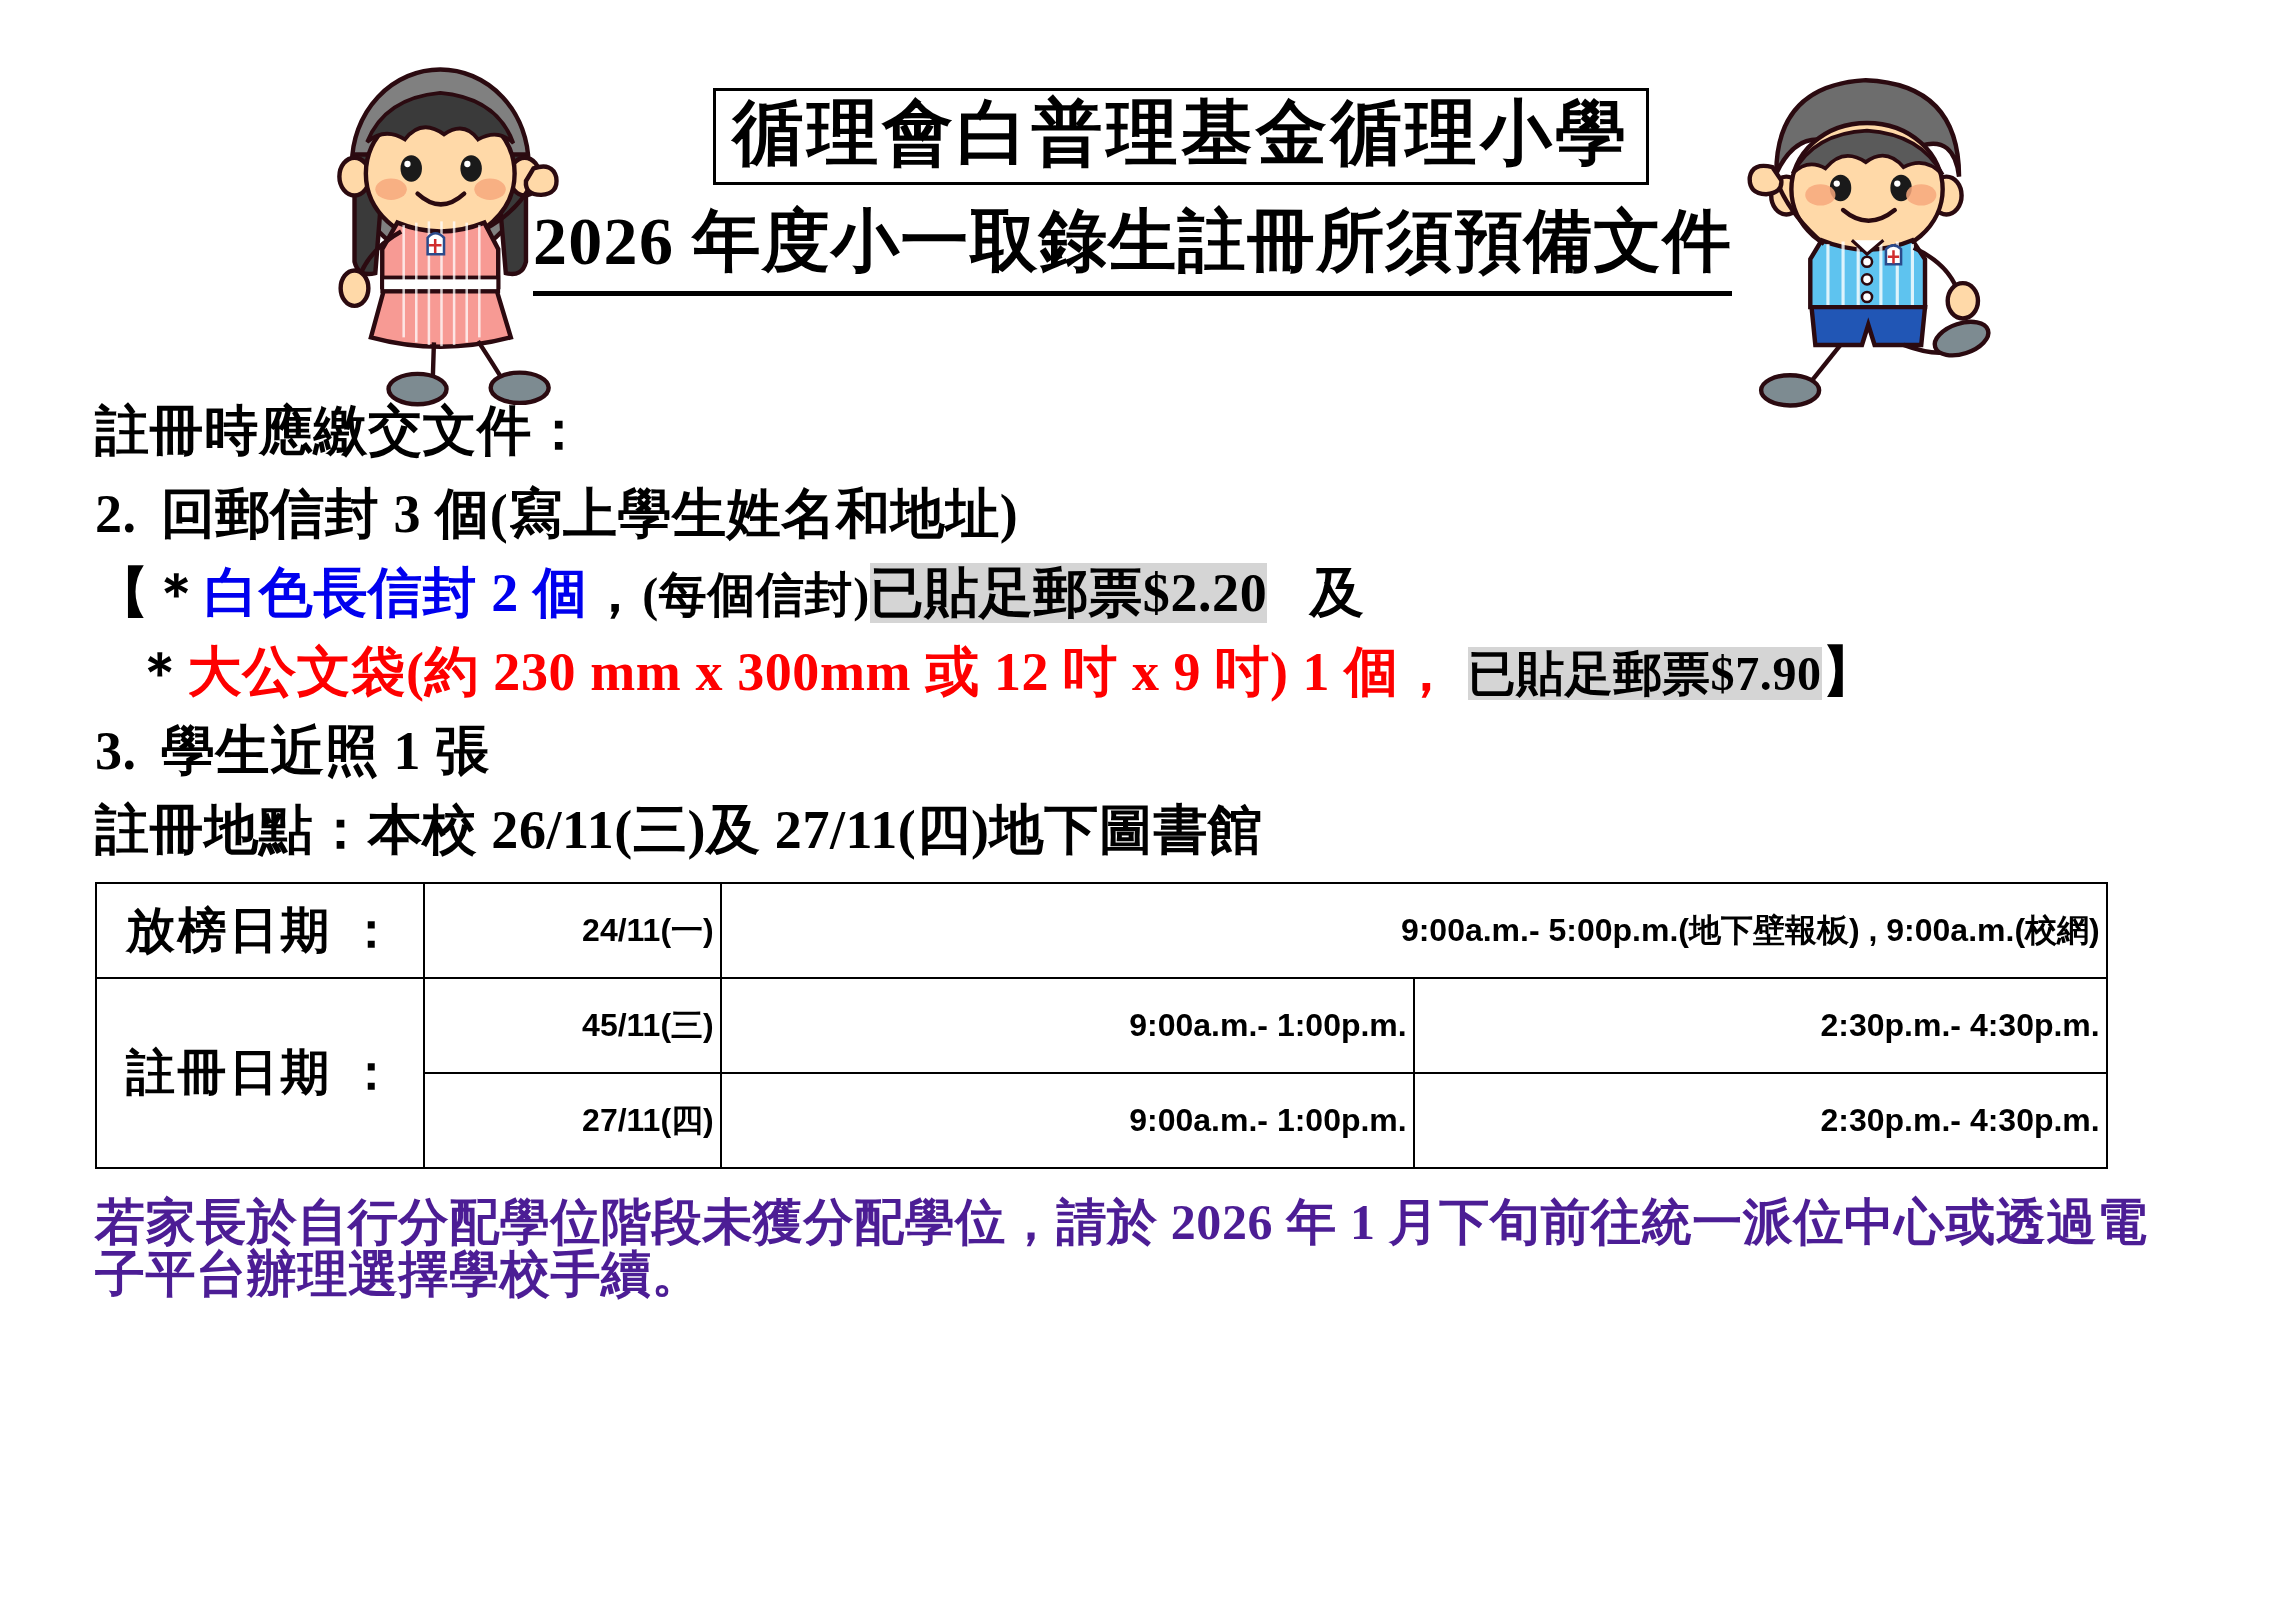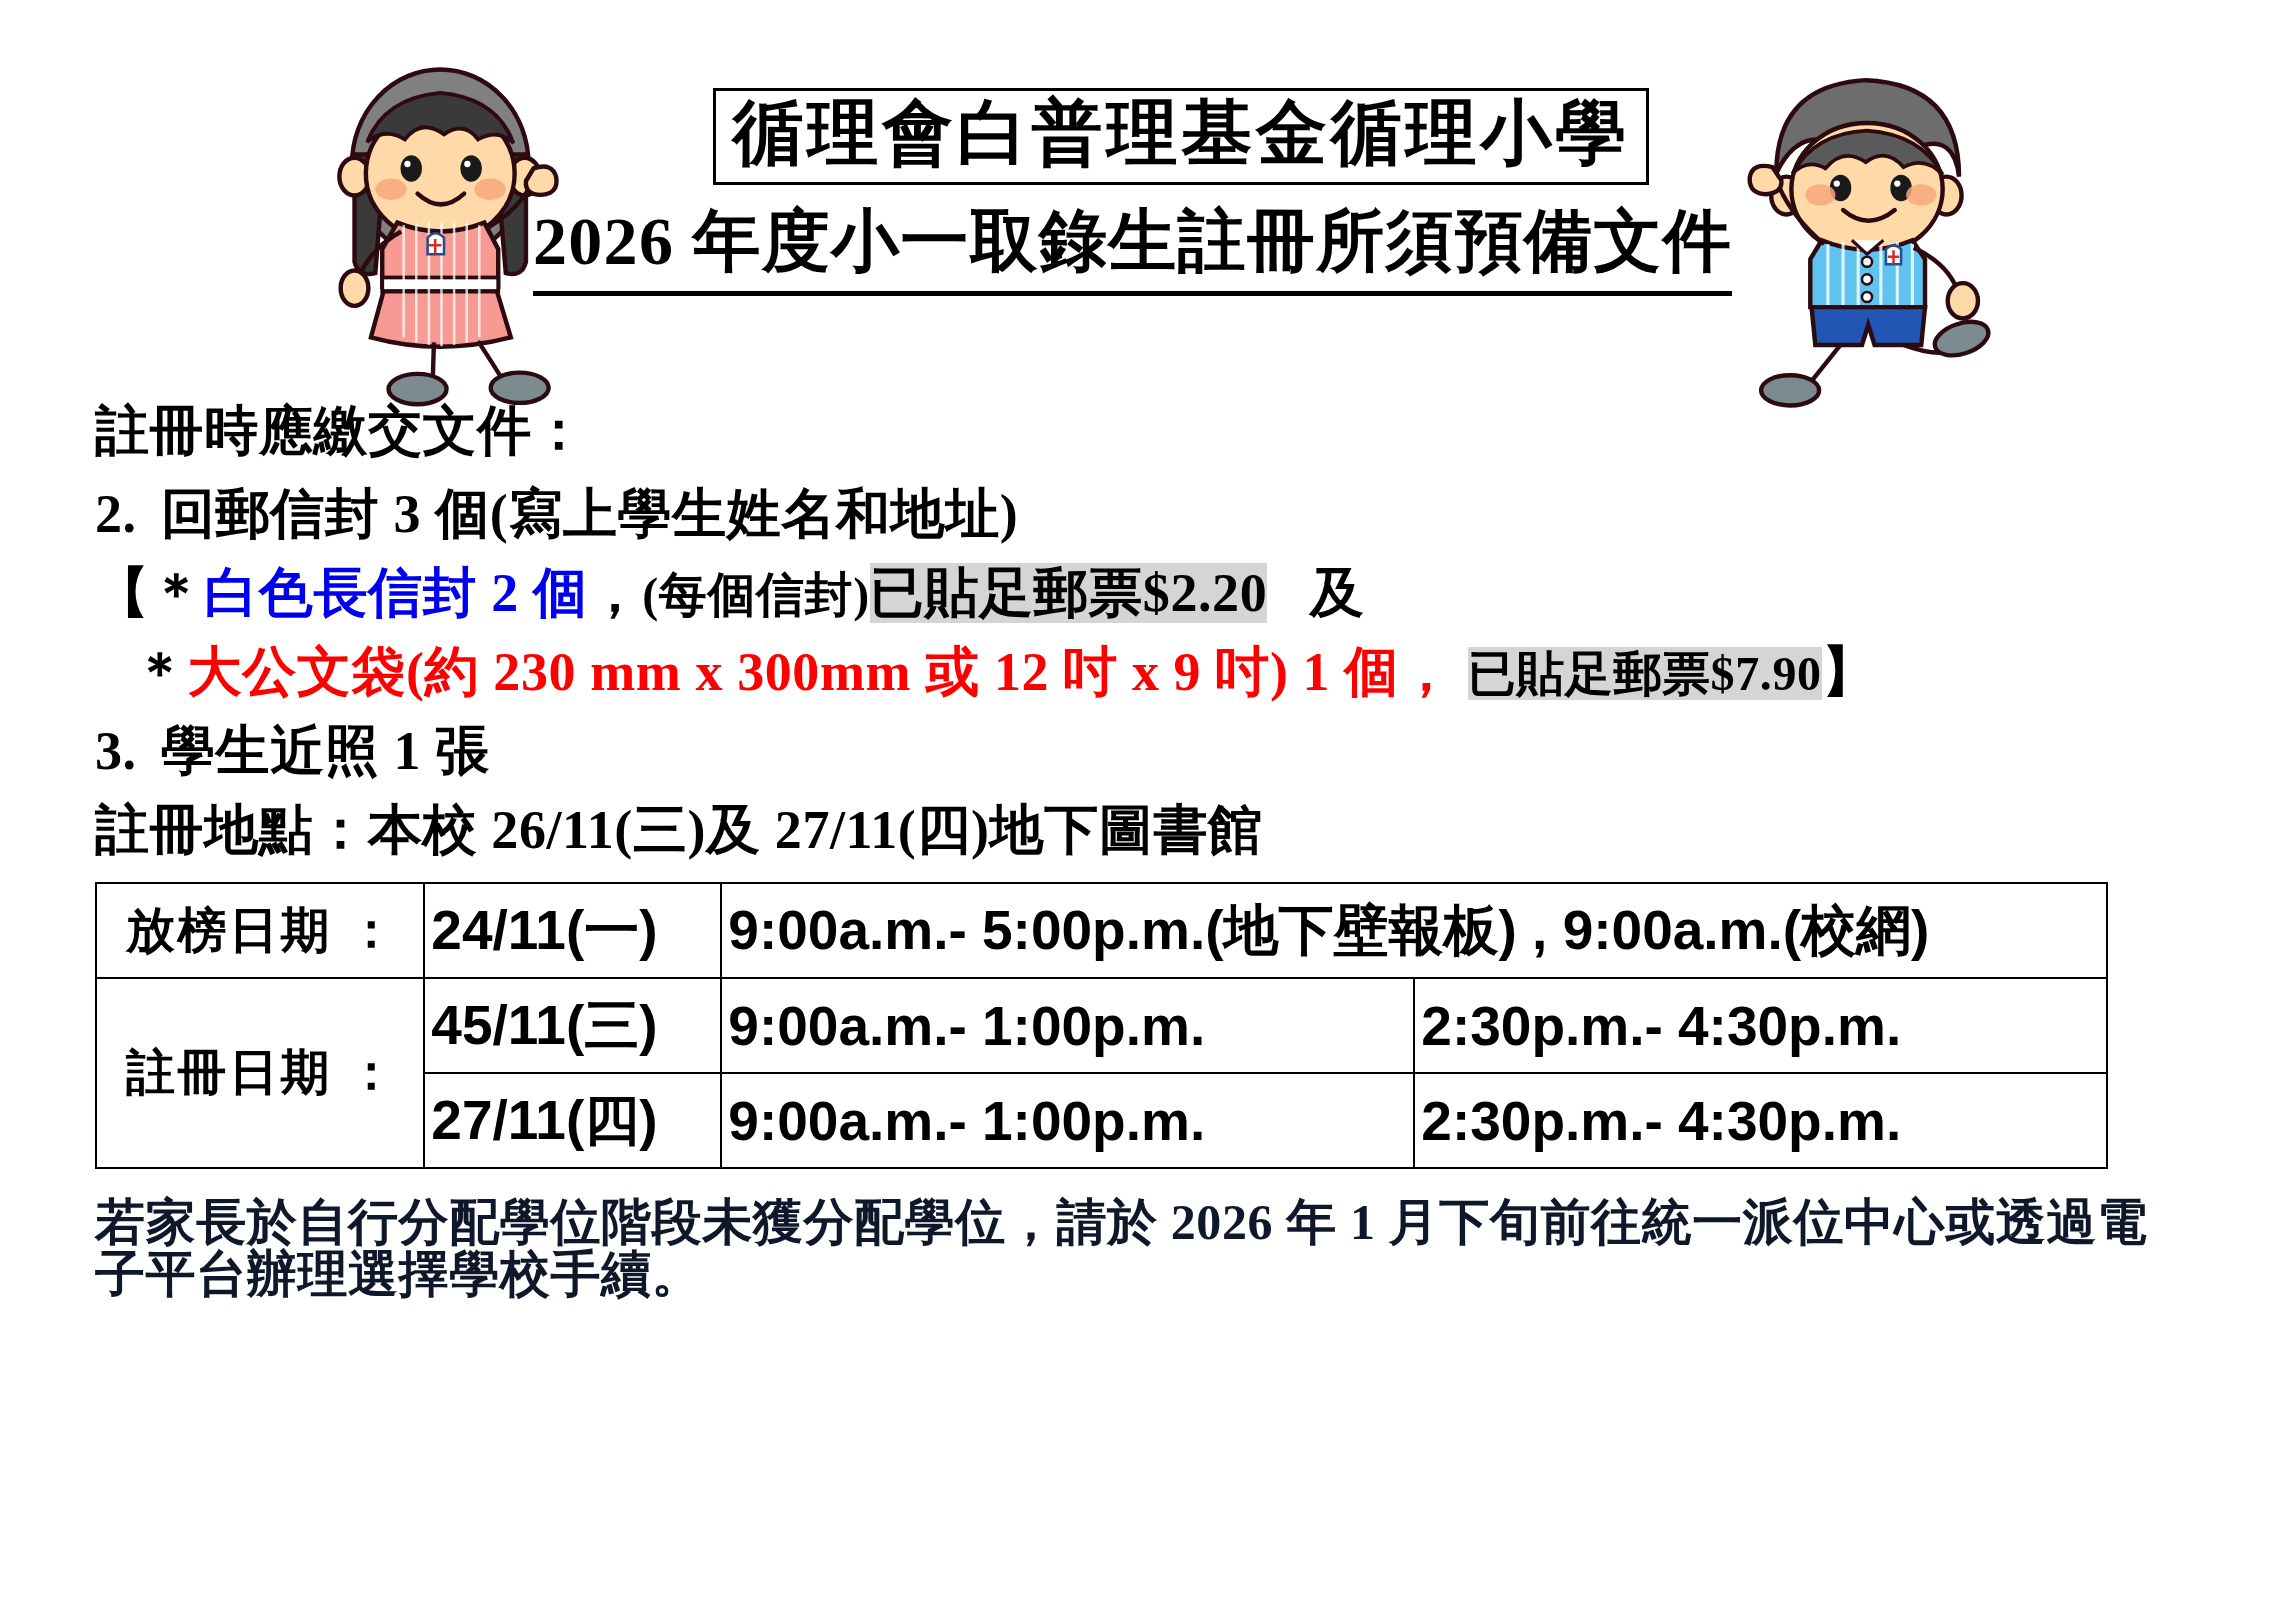--- a/index.html
+++ b/index.html
@@ -74,23 +74,23 @@
   
   .tbl-wrap { margin-top: 16.4px; }
   table.sched {
     border-collapse: collapse;
     width: 2013px;
     table-layout: fixed;
   }
   table.sched td {
     border: 2.5px solid #000;
     height: 95px;
-    text-align: left;
+    text-align: right;
     vertical-align: middle;
-    font-size: 55px;
+    font-size: 32px;
     font-weight: 700;
     font-family: "Liberation Sans", "DejaVu Sans", sans-serif;
     white-space: nowrap;
     padding: 0 6.3px;
   }
   table.sched td.lbl {
     font-family: "Liberation Serif", "DejaVu Serif", serif;
     text-align: left;
     padding-left: 29px;
     font-size: 49px;
@@ -98,21 +98,21 @@
     letter-spacing: 2.5px;
   }
   table.sched td.date {
     width: 297px;
     font-family: "Liberation Sans", "DejaVu Sans", sans-serif;
   }
 
   
   .footer {
     margin-top: 26.5px;
-    color: #0f172a;
+    color: #4c1d95;
     font-size: 50px;
     font-weight: 700;
     letter-spacing: 0.6px;
     line-height: 1.05;
     max-width: 2101px;
   }
 </style>
 </head>
 <body>
 

